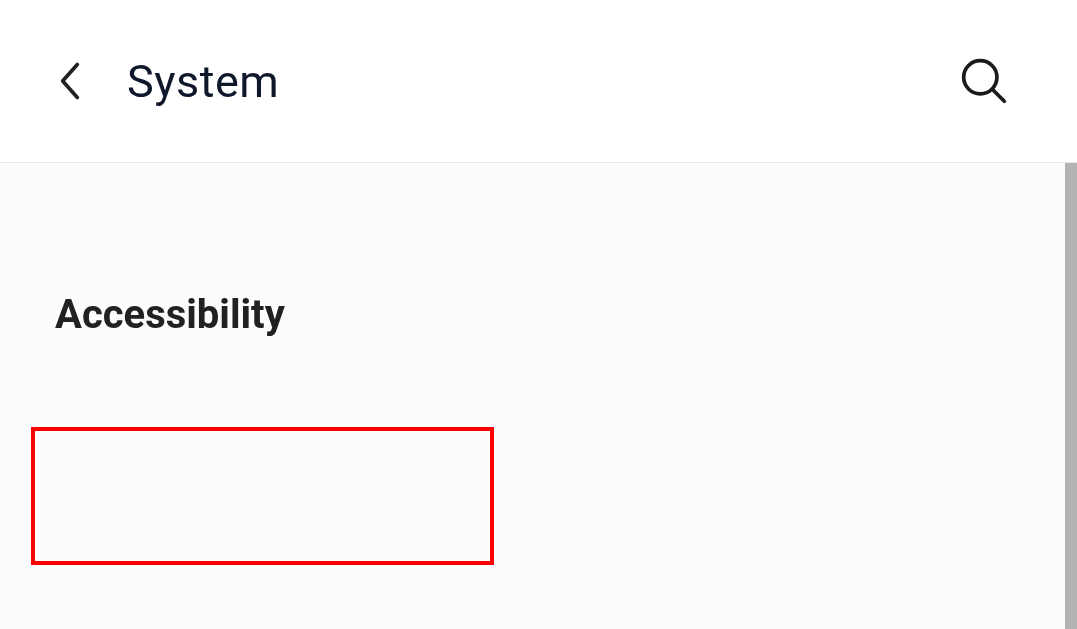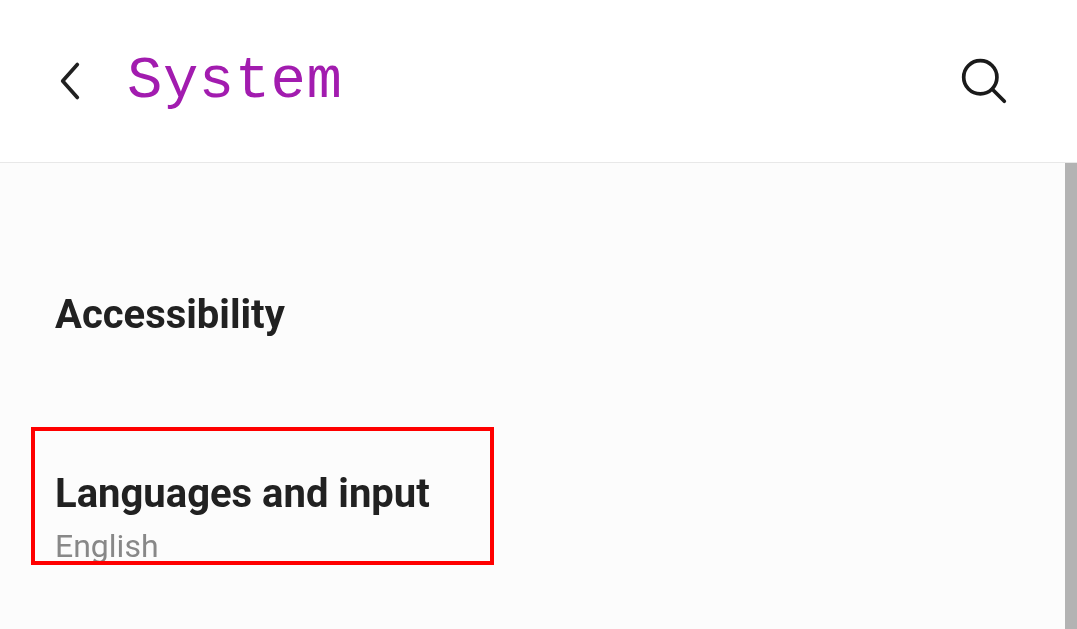--- a/index.html
+++ b/index.html
@@ -28,26 +28,25 @@
       display: flex;
       align-items: center;
       justify-content: center;
       cursor: pointer;
     }
     .back-btn svg {
       width: 22px;
       height: 40px;
     }
     .title {
-      font-size: 59px;
+      font-size: 45px;
       font-weight: 400;
-      color: #a21caf;
+      color: #0f172a;
       margin-left: 42px;
       letter-spacing: 0.5px;
-      font-family: Liberation Mono, monospace;
     }
     .search-btn {
       margin-left: auto;
       margin-right: 12px;
       width: 52px;
       height: 52px;
       display: flex;
       align-items: center;
       justify-content: center;
       cursor: pointer;
@@ -114,21 +113,17 @@
       <line x1="35" y1="35" x2="48" y2="48" stroke="#1a1a1a" stroke-width="4" stroke-linecap="round"></line>
     </svg>
   </div>
 </div>
 
 <div class="content">
   <div class="list-item">
     <div class="item-title">Accessibility</div>
   </div>
   <div class="spacer"></div>
-  <div class="list-item highlighted">
-    <div class="item-title">Languages and input</div>
-    <div class="item-subtitle">English</div>
-  </div>
 </div>
 
 <div class="highlight-box" style="left: 31px; top: 427px; width: 463px; height: 138px;"></div>
 
 <div class="scrollbar"></div>
 
 </body></html>

